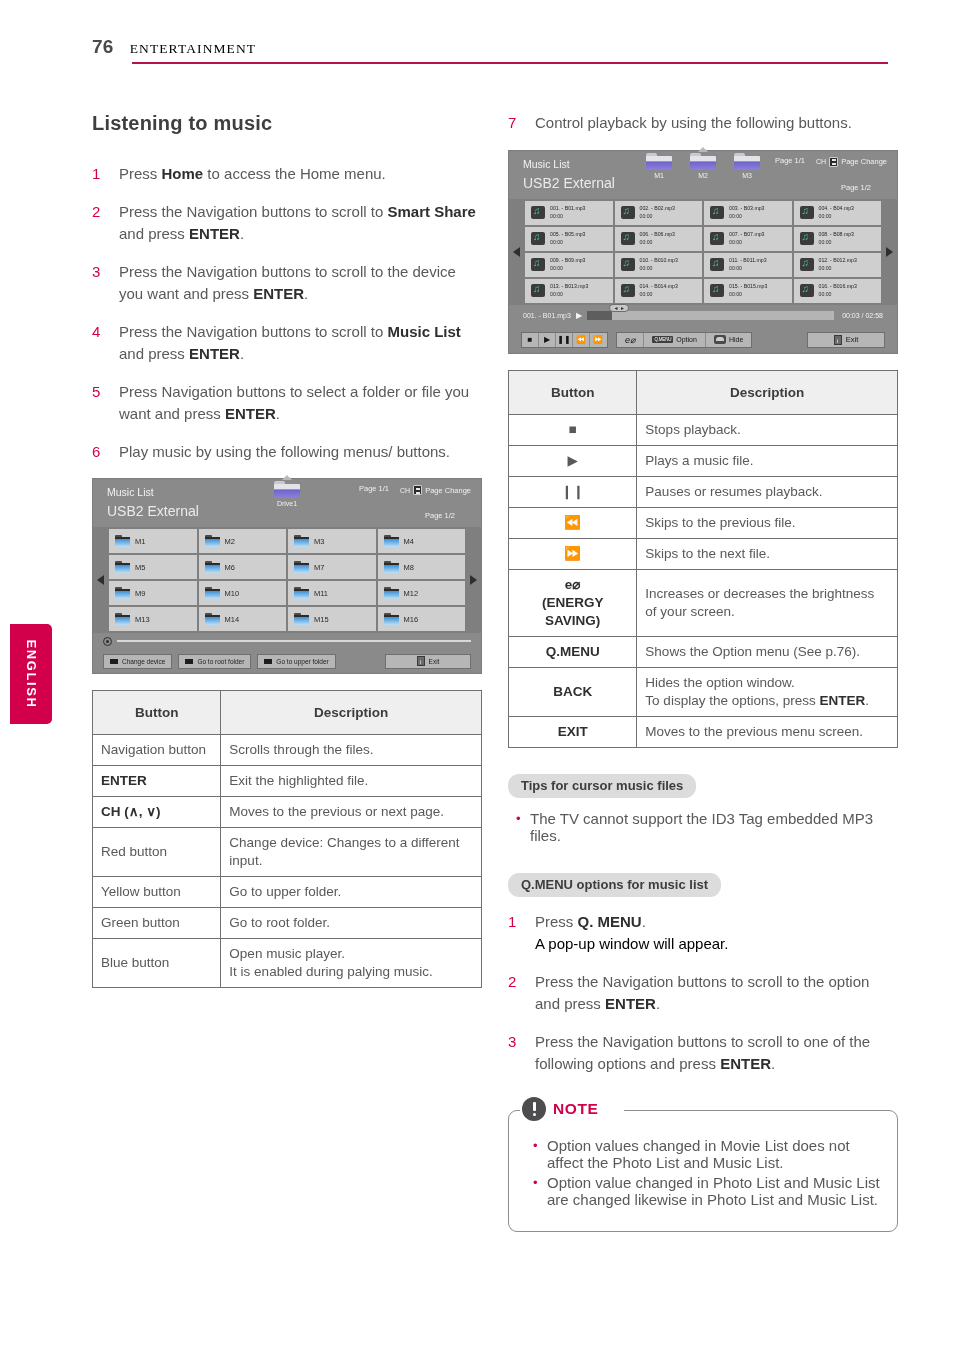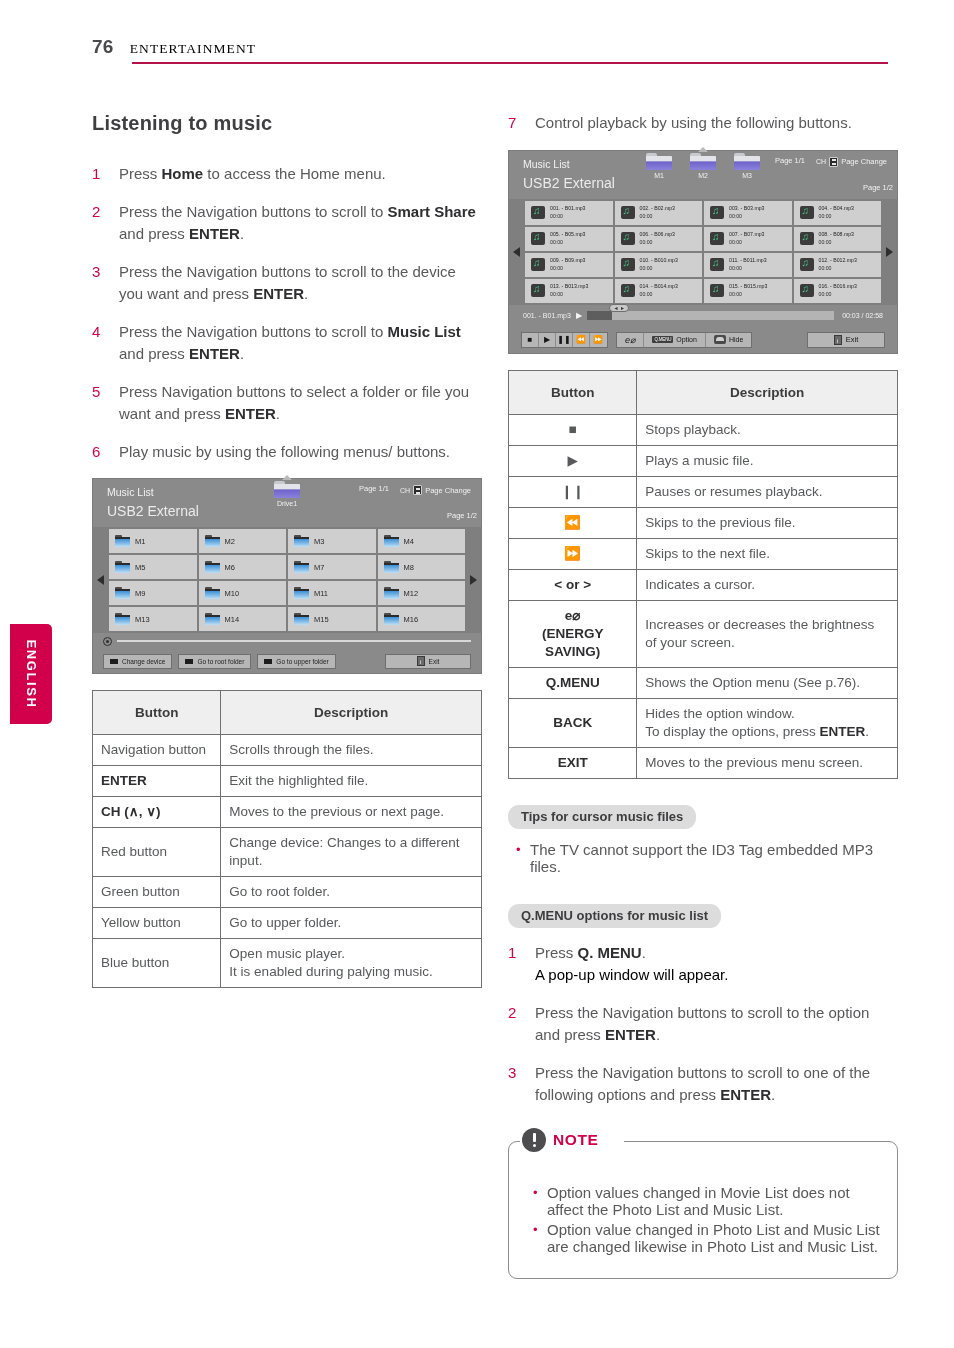--- a/index.html
+++ b/index.html
@@ -45,21 +45,21 @@
   .step-txt { font-size: 15px; line-height: 22.5px; color: #59595b; }
   .step-txt b { color: #2f2f31; font-weight: bold; }
   .step-sub { font-size: 15px; line-height: 22.5px; color: #000000; display:block; }
 
   
   .tv { background: #8a8a8a; border: 1px solid #7d7d7d; font-family: "Liberation Sans", sans-serif; }
   .tv-head { position: relative; height: 48px; background: #8a8a8a; color: #f2f2f2; }
   .tv-title { position: absolute; left: 14px; top: 7px; font-size: 10.5px; }
   .tv-sub   { position: absolute; left: 14px; top: 24px; font-size: 14px; color:#ebebeb; }
   .tv-page1 { position: absolute; right: 92px; top: 5px; font-size: 7.5px; color:#f0f0f0; }
-  .tv-page2 { position: absolute; right: 4px; top: 32px; font-size: 7.5px; color:#f0f0f0; }
+  .tv-page2 { position: absolute; right: 26px; top: 32px; font-size: 7.5px; color:#f0f0f0; }
   .tv-pgchg { position: absolute; right: 10px; top: 6px; font-size: 7.5px; color:#f0f0f0; display:flex; align-items:center; gap:3px; }
   .pgchg-ico { display:inline-block; width:9px; height:10px; background:#2b2b2b; border:1px solid #cfcfcf; border-radius:1px; position:relative; }
   .pgchg-ico:before{content:"";position:absolute;left:2px;top:1.5px;width:4px;height:2px;background:#e8e8e8;}
   .pgchg-ico:after{content:"";position:absolute;left:2px;top:5.5px;width:4px;height:2px;background:#e8e8e8;}
   .pgchg-pre{font-size:7px;}
 
   .folders-top { position:absolute; left:0; right:0; top:2px; display:flex; justify-content:center; gap:14px; }
   .folder-top { width:30px; text-align:center; position:relative; }
   .folder-ico { width:26px; height:18px; margin:0 auto; position:relative; }
   .folder-ico .tab { position:absolute; left:0; top:0; width:11px; height:4px; background:#c9cad0; border-radius:2px 2px 0 0; }
@@ -380,26 +380,26 @@
           </tr>
           <tr>
             <td class="btncol"><b>CH (∧, ∨)</b></td>
             <td>Moves to the previous or next page.</td>
           </tr>
           <tr>
             <td class="btncol">Red button</td>
             <td>Change device: Changes to a different input.</td>
           </tr>
           <tr>
+            <td class="btncol">Yellow button</td>
+            <td>Go to upper folder.</td>
+          </tr>
+          <tr>
             <td class="btncol">Green button</td>
             <td>Go to root folder.</td>
-          </tr>
-          <tr>
-            <td class="btncol">Yellow button</td>
-            <td>Go to upper folder.</td>
           </tr>
           <tr>
             <td class="btncol">Blue button</td>
             <td>Open music player.<br>It is enabled during palying music.</td>
           </tr>
         </tbody>
     </table>
   </div>
 
   <div class="col-right">
@@ -623,24 +623,20 @@
           </tr>
           <tr>
             <td class="btncol center sym">⏪</td>
             <td>Skips to the previous file.</td>
           </tr>
           <tr>
             <td class="btncol center sym">⏩</td>
             <td>Skips to the next file.</td>
           </tr>
           <tr>
-            <td class="btncol center"><b>&lt; or &gt;</b></td>
-            <td>Indicates a cursor.</td>
-          </tr>
-          <tr>
             <td class="btncol center"><b>e⌀<br>(ENERGY SAVING)</b></td>
             <td>Increases or decreases the brightness of your screen.</td>
           </tr>
           <tr>
             <td class="btncol center"><b>Q.MENU</b></td>
             <td>Shows the Option menu (See p.76).</td>
           </tr>
           <tr>
             <td class="btncol center"><b>BACK</b></td>
             <td>Hides the option window.<br>To display the options, press <span class="bold-inline">ENTER</span>.</td>
@@ -668,21 +664,21 @@
           <span class="step-txt">Press the Navigation buttons to scroll to the option and press <b>ENTER</b>.</span>
         </div>
         <div class="step">
           <span class="step-num">3</span>
           <span class="step-txt">Press the Navigation buttons to scroll to one of the following options and press <b>ENTER</b>.</span>
         </div>
       </div>
 
     <div class="note-wrap">
       <div class="note-box">
-        <ul class="bul" id="note-list" style="margin-top:16px;">
+        <ul class="bul" id="note-list" style="margin-top:0;">
             <li>Option values changed in Movie List does not affect the Photo List and Music List.</li>
             <li>Option value changed in Photo List and Music List are changed likewise in Photo List and Music List.</li>
           </ul>
       </div>
       <div class="note-mask"></div>
       <div class="note-hd">
         <span class="note-ico"></span>
         <span class="note-ttl">NOTE</span>
       </div>
     </div>

